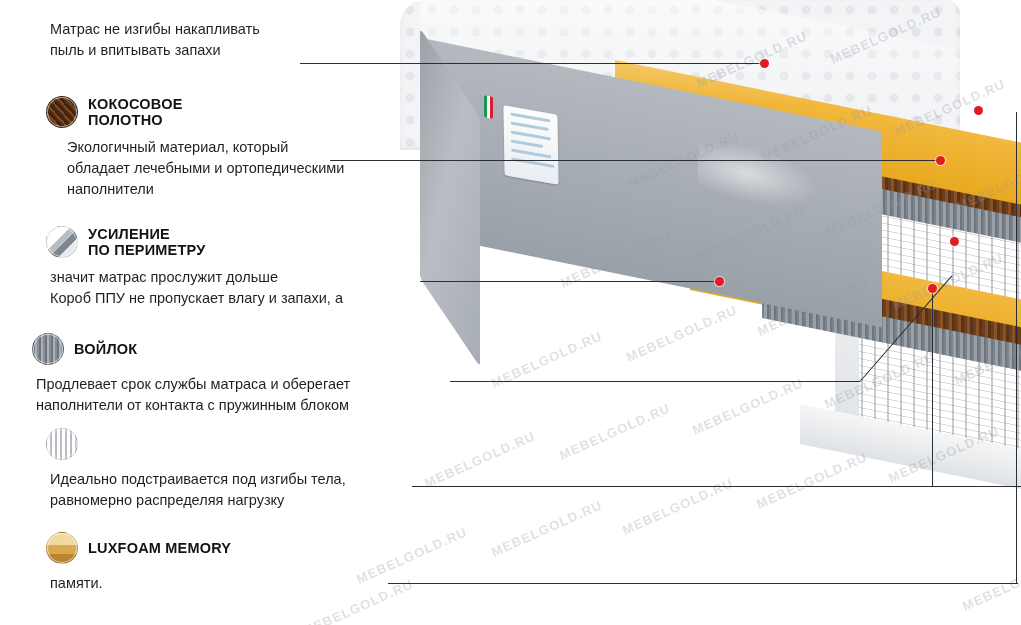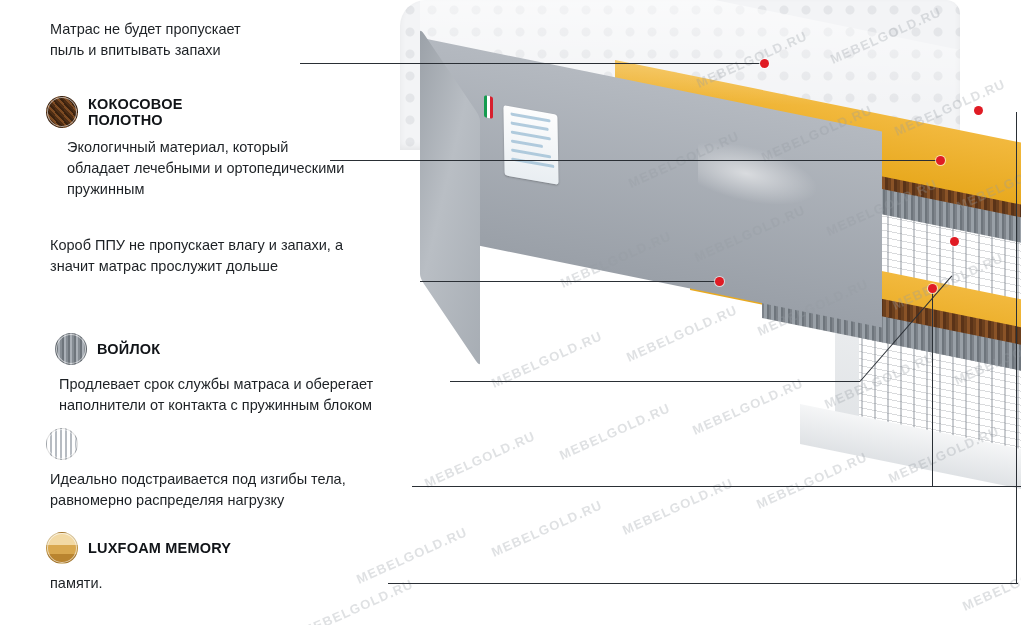--- a/index.html
+++ b/index.html
@@ -223,48 +223,55 @@
     <div class="vline" style="left:932px;top:288px;height:198px;"></div>
     <div class="dot" style="left:928px;top:284px;"></div>
 
     <div class="leader" style="left:388px;top:583px;width:630px;"></div>
     <div class="vline" style="left:1016px;top:112px;height:471px;"></div>
     <div class="dot" style="left:974px;top:106px;"></div>
   </div>
 
   <div class="callout" style="left:46px;top:10px;">
     <div class="co-desc" style="margin-left:4px;">
-      <div>Матрас не будет пропускает</div>
+      <div>Матрас не изгибы накапливать</div>
       <div>пыль и впитывать запахи</div>
     </div>
   </div>
 
   <div class="callout" style="left:46px;top:96px;">
     <div class="co-head">
       <div class="swatch sw-coco"></div>
       <div class="co-title">
         <div>КОКОСОВОЕ</div>
         <div>ПОЛОТНО</div>
       </div>
     </div>
     <div class="co-desc" style="margin-left:21px;">
       <div>Экологичный материал, который</div>
       <div>обладает лечебными и ортопедическими</div>
-      <div>пружинным</div>
+      <div>наполнители</div>
     </div>
   </div>
 
   <div class="callout" style="left:46px;top:226px;">
-    <div class="co-desc" style="margin-left:4px;">
+    <div class="co-head">
+      <div class="swatch sw-perimeter"></div>
+      <div class="co-title">
+        <div>УСИЛЕНИЕ</div>
+        <div>ПО ПЕРИМЕТРУ</div>
+      </div>
+    </div>
+    <div class="co-desc" style="margin-left:4px;">
+      <div>значит матрас прослужит дольше</div>
       <div>Короб ППУ не пропускает влагу и запахи, а</div>
-      <div>значит матрас прослужит дольше</div>
-    </div>
-  </div>
-
-  <div class="callout" style="left:55px;top:333px;width:420px;">
+    </div>
+  </div>
+
+  <div class="callout" style="left:32px;top:333px;width:420px;">
     <div class="co-head">
       <div class="swatch sw-felt"></div>
       <div class="co-title">
         <div>ВОЙЛОК</div>
       </div>
     </div>
     <div class="co-desc" style="margin-left:4px;">
       <div>Продлевает срок службы матраса  и оберегает</div>
       <div>наполнители от контакта с пружинным блоком</div>
     </div>

